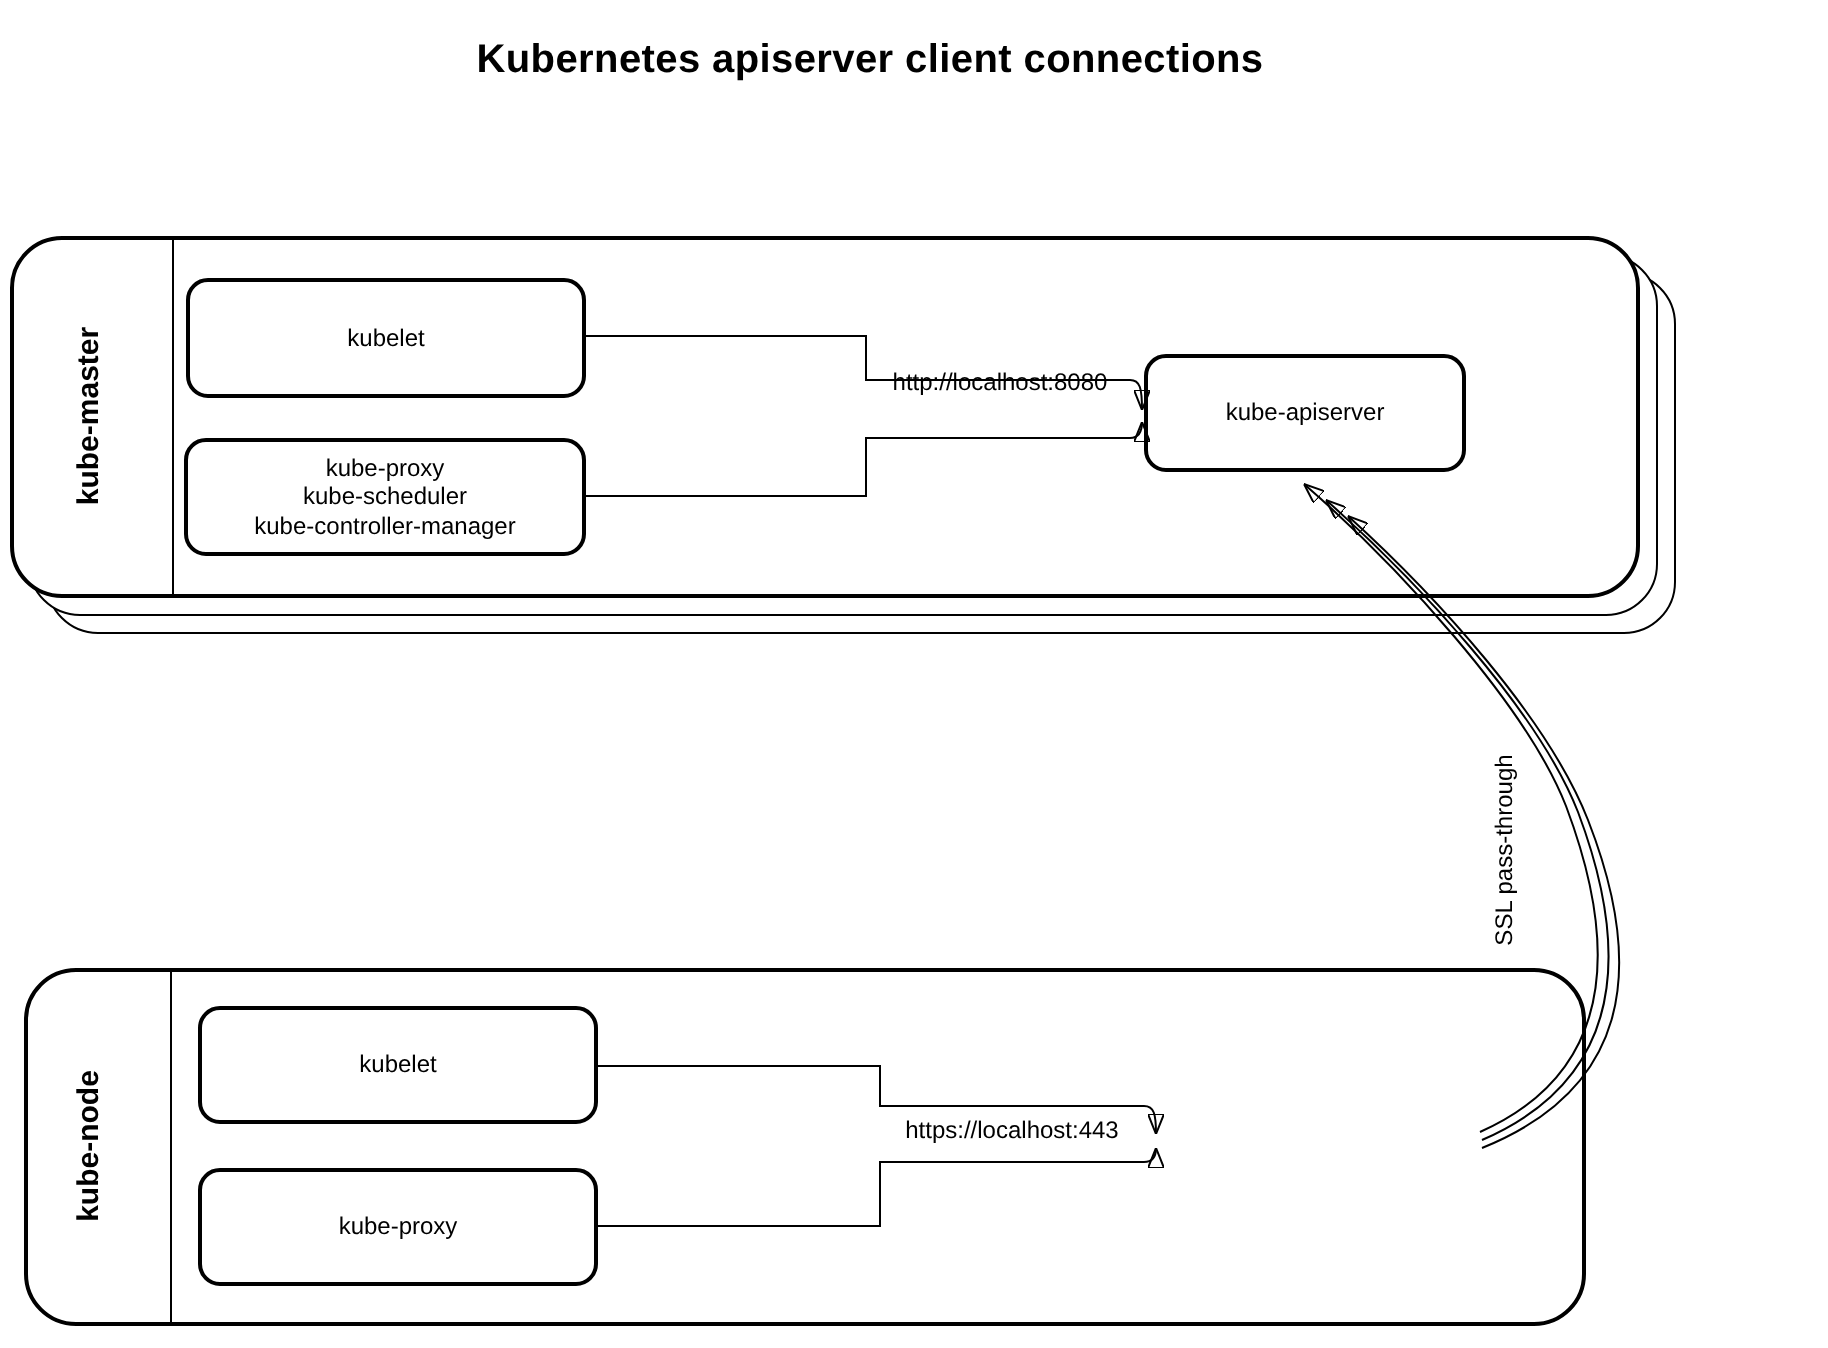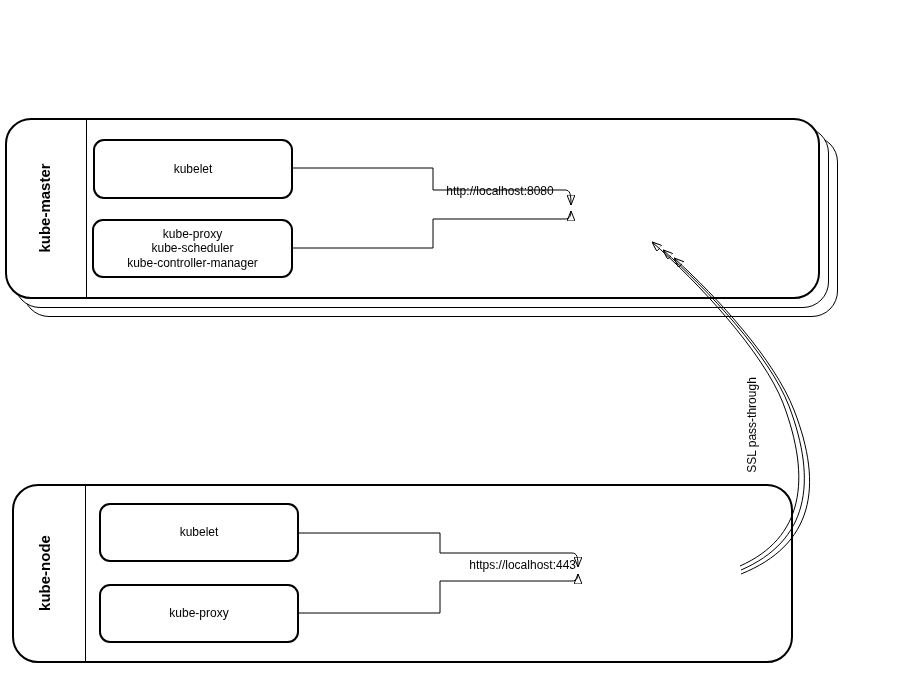--- a/index.html
+++ b/index.html
@@ -76,51 +76,55 @@
     left: 0; top: 0;
     pointer-events: none;
   }
   svg.edges path { fill: none; stroke: #000; stroke-width: 1; }
 </style>
 </head>
 <body>
 
 <div class="canvas">
 
+  <div class="title">Kubernetes apiserver client connections</div>
 
   <div class="group stack" style="left:23px; top:136px; width:815px; height:181px;"></div>
   <div class="group stack" style="left:14px; top:127px; width:815px; height:181px;"></div>
 
   <div class="group" style="left:5px; top:118px; width:815px; height:181px;"></div>
   <div class="group-divider" style="left:86px; top:118px; height:181px;"></div>
   <div class="vlabel group-name" style="left:-34px; top:198px; width:160px; height:20px;">kube-master</div>
 
   <div class="node-box" style="left:93px; top:139px; width:200px; height:60px;">
     <span>kubelet</span>
   </div>
   <div class="node-box" style="left:92px; top:219px; width:201px; height:59px;">
     <span>kube-proxy</span>
     <span>kube-scheduler</span>
     <span>kube-controller-manager</span>
   </div>
+  <div class="node-box" style="left:572px; top:177px; width:161px; height:59px;">
+    <span>kube-apiserver</span>
+  </div>
 
   <div class="edge-label" style="left:430px; top:184px; width:140px;">http://localhost:8080</div>
 
   <div class="group" style="left:12px; top:484px; width:781px; height:179px;"></div>
   <div class="group-divider" style="left:85px; top:484px; height:179px;"></div>
   <div class="vlabel group-name" style="left:-32px; top:563px; width:156px; height:20px;">kube-node</div>
 
   <div class="node-box" style="left:99px; top:503px; width:200px; height:59px;">
     <span>kubelet</span>
   </div>
   <div class="node-box" style="left:99px; top:584px; width:200px; height:59px;">
     <span>kube-proxy</span>
   </div>
 
-  <div class="edge-label" style="left:436px; top:558px; width:140px;text-align:right;">https://localhost:443</div>
+  <div class="edge-label" style="left:436px; top:558px; width:140px;">https://localhost:443</div>
 
   <div class="vlabel edge-name" style="left:697px; top:418px; width:110px; height:14px;">SSL pass-through</div>
 
   <svg class="edges" width="914" height="674" viewBox="0 0 914 674">
     <defs>
       <marker id="arrow" markerUnits="userSpaceOnUse" markerWidth="10" markerHeight="8" refX="10" refY="4" orient="auto">
         <path d="M0,0 L10,4 L0,8 Z" fill="#000" stroke="none"></path>
       </marker>
     </defs>
 

